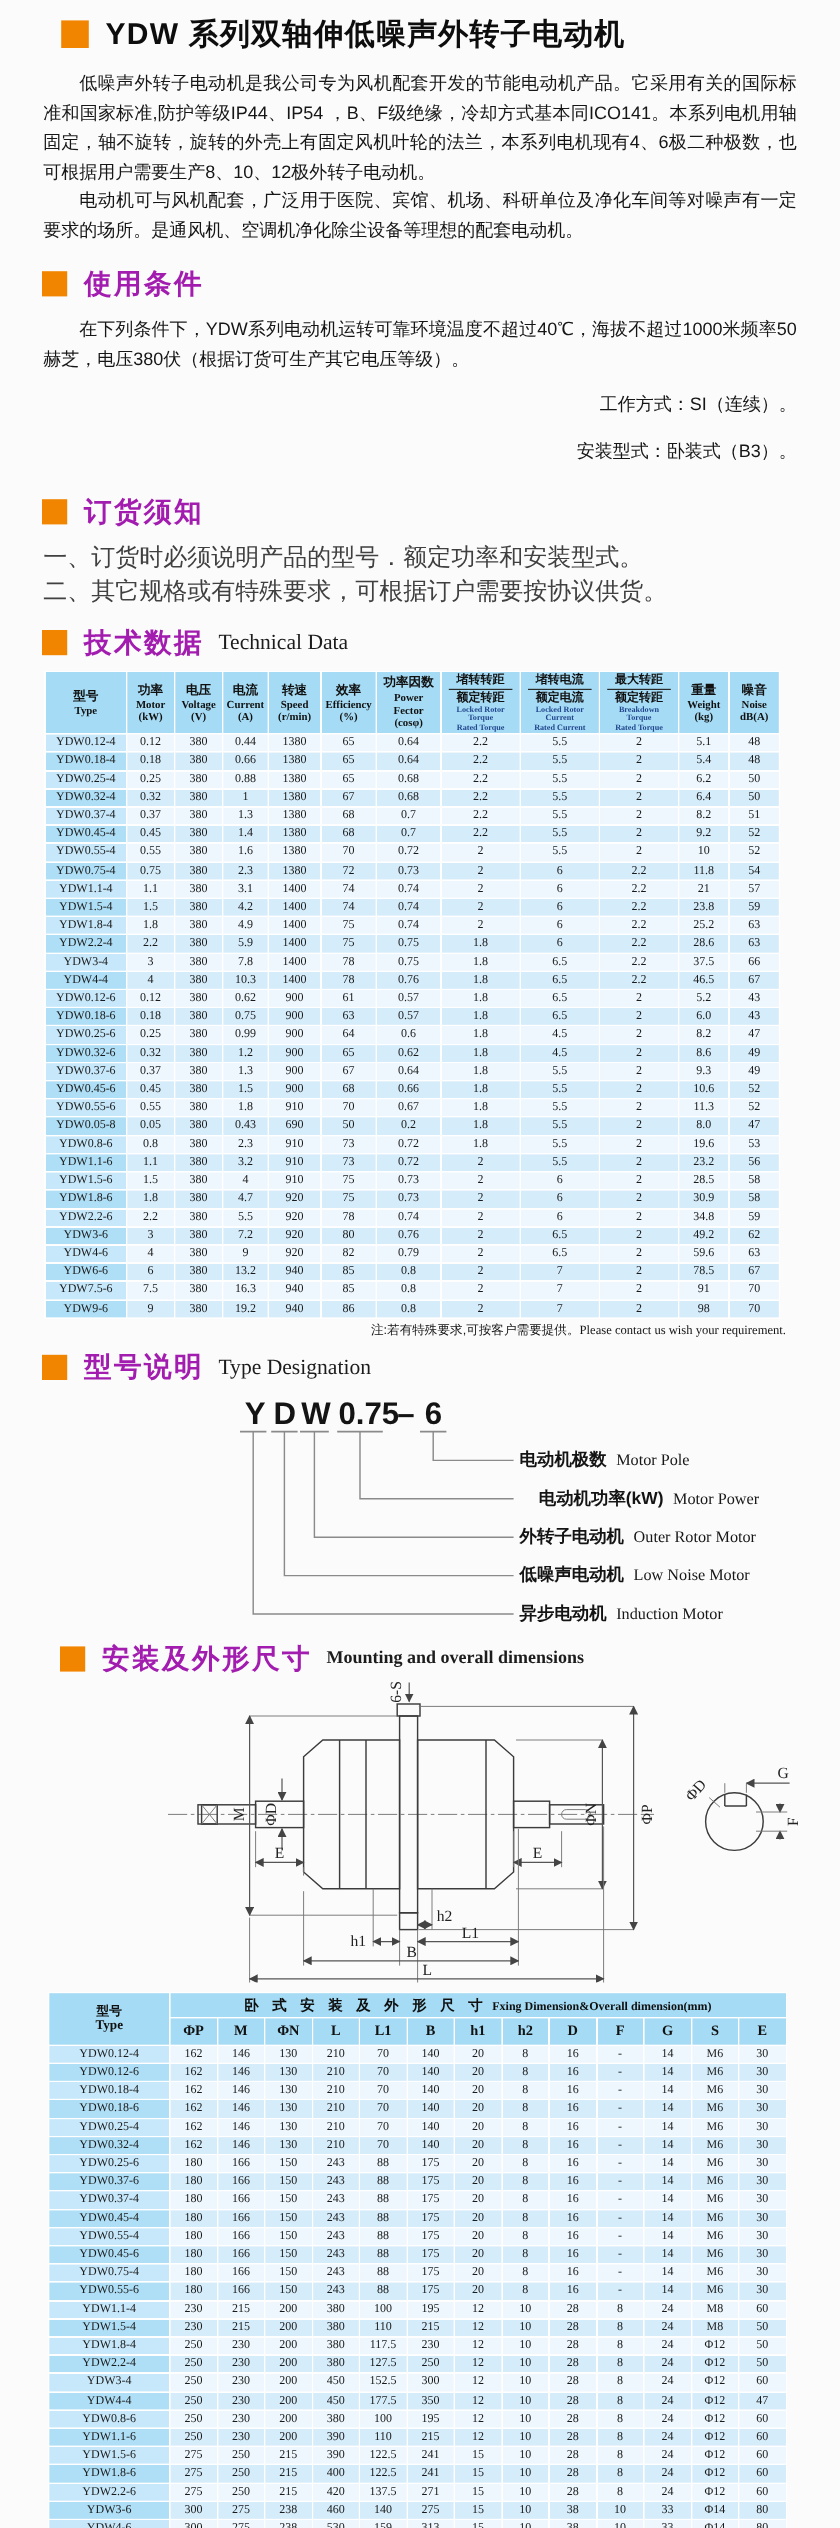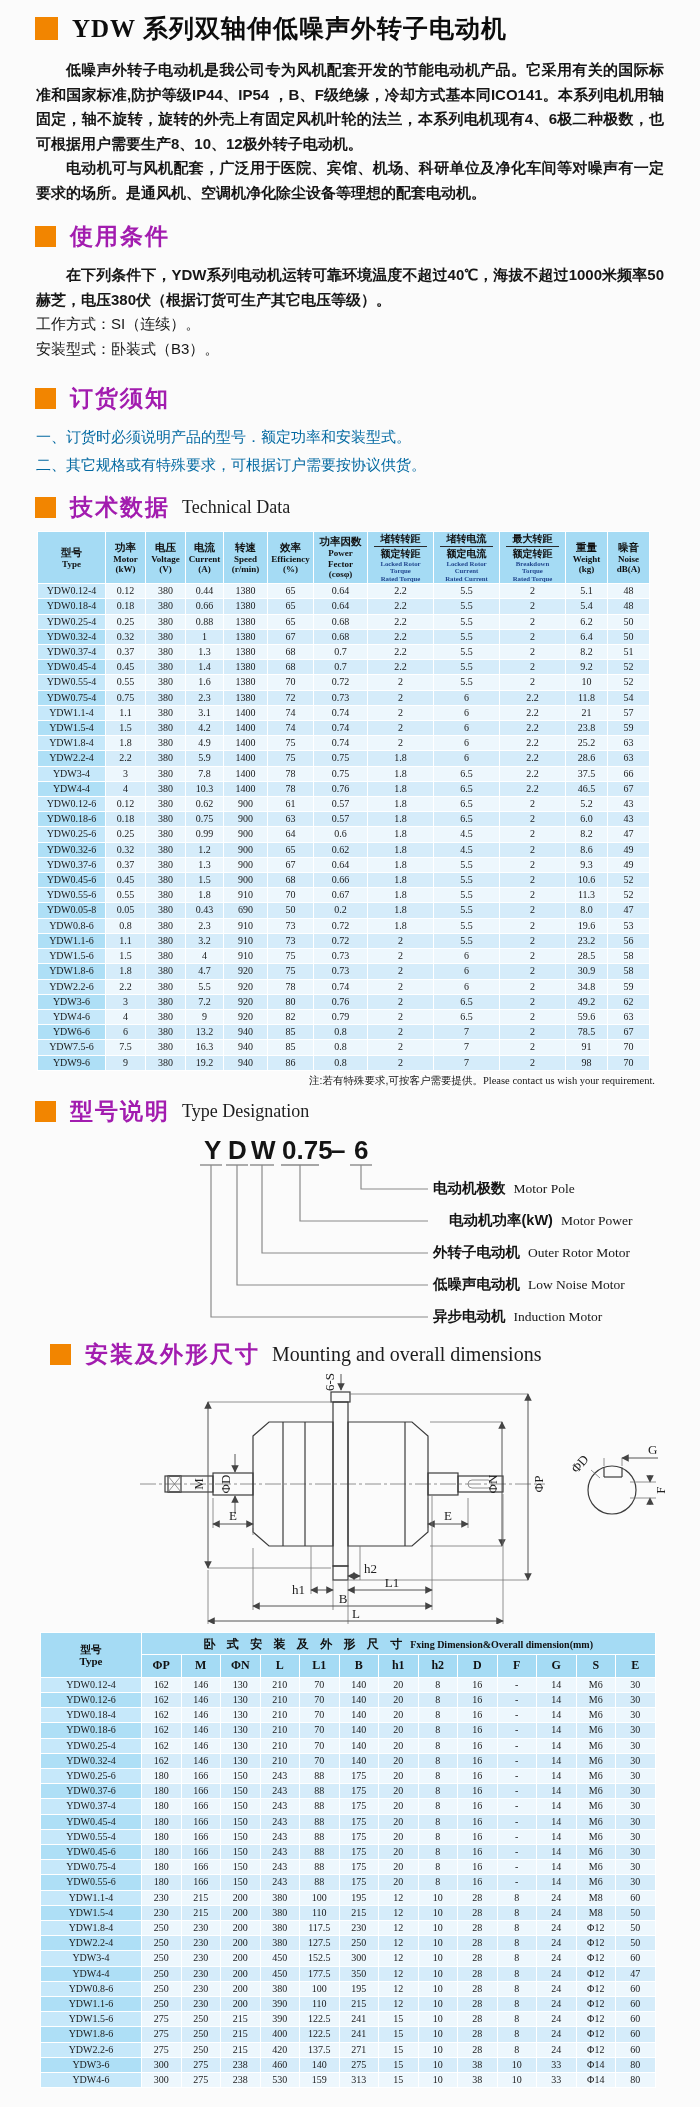--- a/index.html
+++ b/index.html
@@ -4,26 +4,26 @@
 <style>
   html,body{margin:0;padding:0;}
   body{
     width:700px;height:2107px;background:#fbfbfb;color:#111;
     font-family:"Liberation Sans",sans-serif;position:relative;overflow:hidden;
   }
   .sec-hdr{display:flex;align-items:center;margin:16px 0 0 35px;}
   .sq{width:21px;height:21px;background:#F28500;margin-right:14px;flex:0 0 auto;}
   .hdr-cn{font-size:23px;font-weight:bold;letter-spacing:2px;color:#a21caf;}
   .hdr-en{font-family:"Liberation Serif",serif;font-size:18px;margin-left:12px;color:#1c1c1c;}
-  .title-row{display:flex;align-items:center;margin:12px 0 0 35px;font-family:Liberation Serif, serif;}
+  .title-row{display:flex;align-items:center;margin:12px 0 0 51px;}
   .title-row .sq{width:23px;height:23px;}
   .page-title{font-size:25px;font-weight:bold;letter-spacing:1px;color:#0d0d0d;}
-  .para{margin:13px 36px 0 36px;font-size:15px;line-height:24.5px;text-align:justify;text-indent:2em;color:#161616;font-weight:bold;}
-  .cond-line{margin:0 36px;font-size:15px;line-height:24.5px;color:#161616;}
-  .order-item{margin:2px 36px 0 36px;font-size:15px;line-height:26px;color:#0369a1;}
+  .para{margin:13px 36px 0 36px;font-size:15px;line-height:24.5px;text-align:justify;text-indent:2em;color:#161616;}
+  .cond-line{margin:14px 36px;font-size:15px;line-height:24.5px;color:#161616;text-align:right;}
+  .order-item{margin:2px 36px 0 36px;font-size:20px;line-height:26px;color:#404040;}
 
   
   table{border-collapse:collapse;table-layout:fixed;}
   .dtable{margin:8px 0 0 37px;font-family:"Liberation Serif",serif;}
   .dtable th,.dtable td{border:1px solid #fff;text-align:center;vertical-align:middle;overflow:hidden;}
   .dtable{border:1px solid #8fc3dd;}
   .dtable thead th{background:#A5DBF4;}
   .dtable tbody tr:nth-child(odd) td{background:#EDF7FD;}
   .dtable tbody tr:nth-child(even) td{background:#D5ECFA;}
   .dtable tbody tr:nth-child(odd) td.tcol{background:#C6E8FA;}
@@ -669,21 +669,21 @@
       <div class="dz-label" style="top: 80px; padding-left: 16px;"><span class="dz-cn">电动机功率(kW)</span><span class="dz-en">Motor Power</span></div>
       <div class="dz-label" style="top: 112px;"><span class="dz-cn">外转子电动机</span><span class="dz-en">Outer Rotor Motor</span></div>
       <div class="dz-label" style="top: 144px;"><span class="dz-cn">低噪声电动机</span><span class="dz-en">Low Noise Motor</span></div>
       <div class="dz-label" style="top: 176px;"><span class="dz-cn">异步电动机</span><span class="dz-en">Induction Motor</span></div>
     </div>
 </div>
 
 <div class="sec-hdr" style="margin-top:6px;margin-left:50px">
   <span class="sq"></span>
   <span class="hdr-cn">安装及外形尺寸</span>
-  <span class="hdr-en" style="font-size:20px;font-weight:normal">Mounting and overall dimensions</span>
+  <span class="hdr-en" style="font-size:15px;font-weight:bold">Mounting and overall dimensions</span>
 </div>
 
 <div class="drawing-wrap">
 <svg width="700" height="252" viewBox="0 0 700 252">
   <defs>
     <marker id="ar" viewBox="0 0 10 10" refX="9" refY="5" markerWidth="7.5" markerHeight="7.5" orient="auto-start-reverse">
       <path d="M0,0 L10,5 L0,10 z" fill="#444"></path>
     </marker>
   </defs>
 

